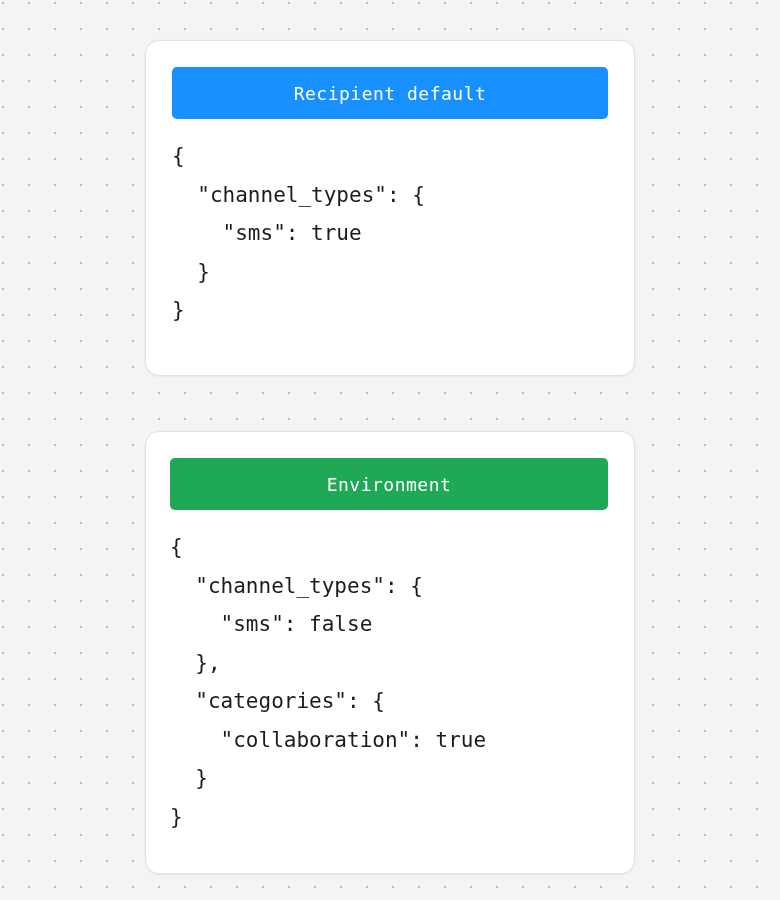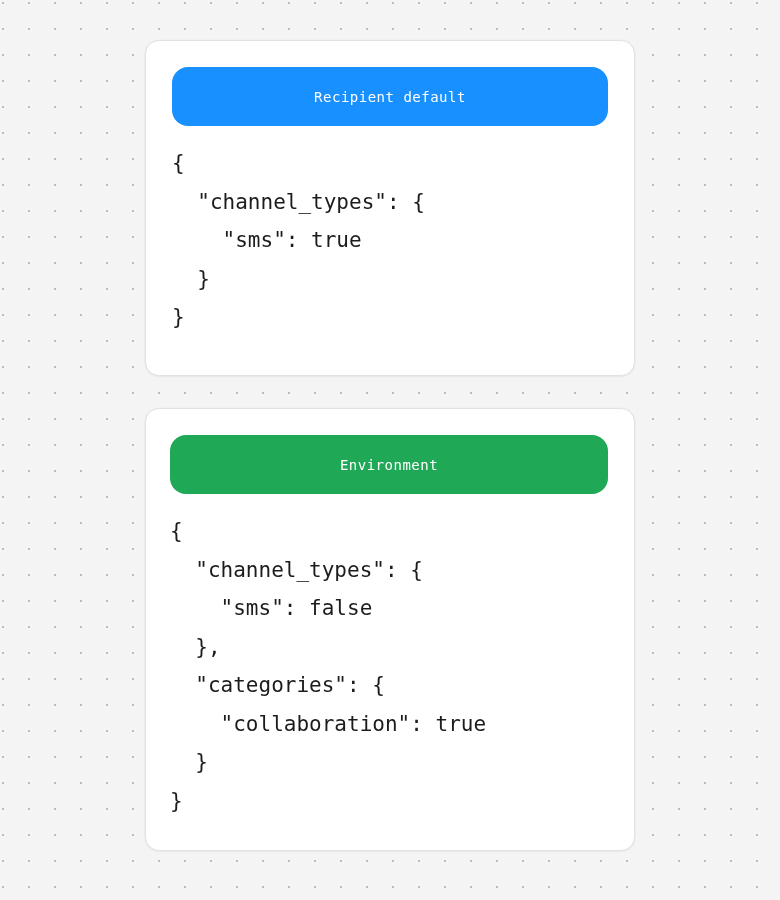--- a/index.html
+++ b/index.html
@@ -37,34 +37,34 @@
     box-shadow: 0 1px 2px rgba(0,0,0,0.04), 0 0 0 1px rgba(0,0,0,0.015);
     padding: 26px 26px 22px 26px;
   }
 
   #card-recipient-default {
     top: 40px;
     height: 336px;
   }
 
   #card-environment {
-    top: 408px;
+    top: 431px;
     height: 443px;
     padding-left: 24px;
   }
 
   .card-header {
-    height: 59px;
-    border-radius: 16px;
+    height: 52px;
+    border-radius: 5px;
     display: flex;
     align-items: center;
     justify-content: center;
     color: #ffffff;
     font-family: "DejaVu Sans Mono", "Liberation Mono", monospace;
-    font-size: 14px;
+    font-size: 18px;
     font-weight: 400;
     letter-spacing: 0.5px;
     user-select: none;
   }
 
   .card-body {
     margin-top: 18px;
     font-family: "DejaVu Sans Mono", "Liberation Mono", monospace;
     font-size: 21px;
     line-height: 38.5px;

